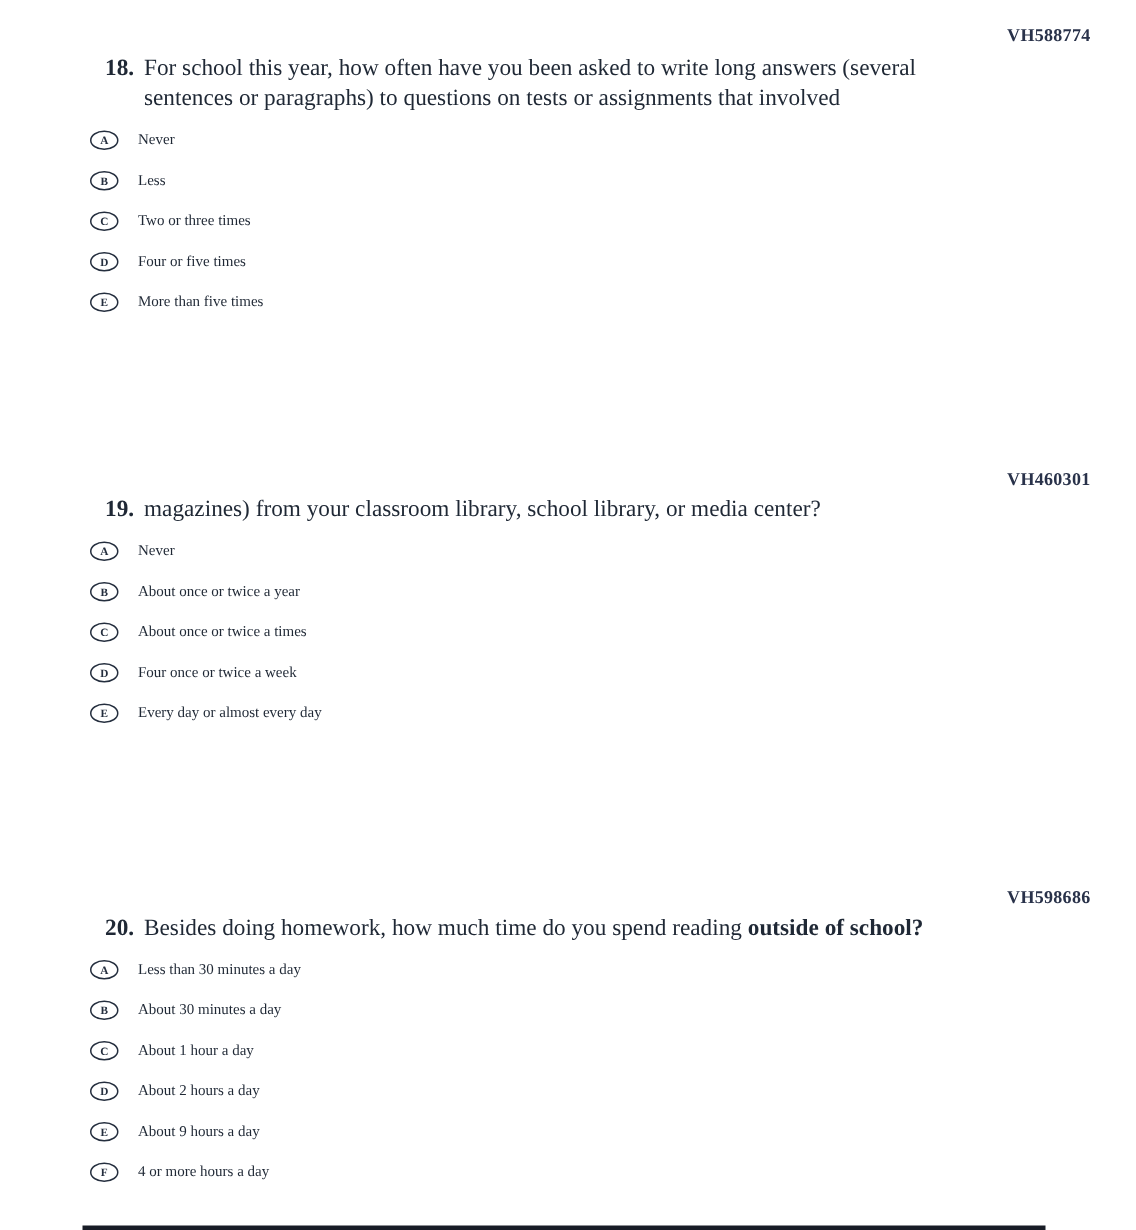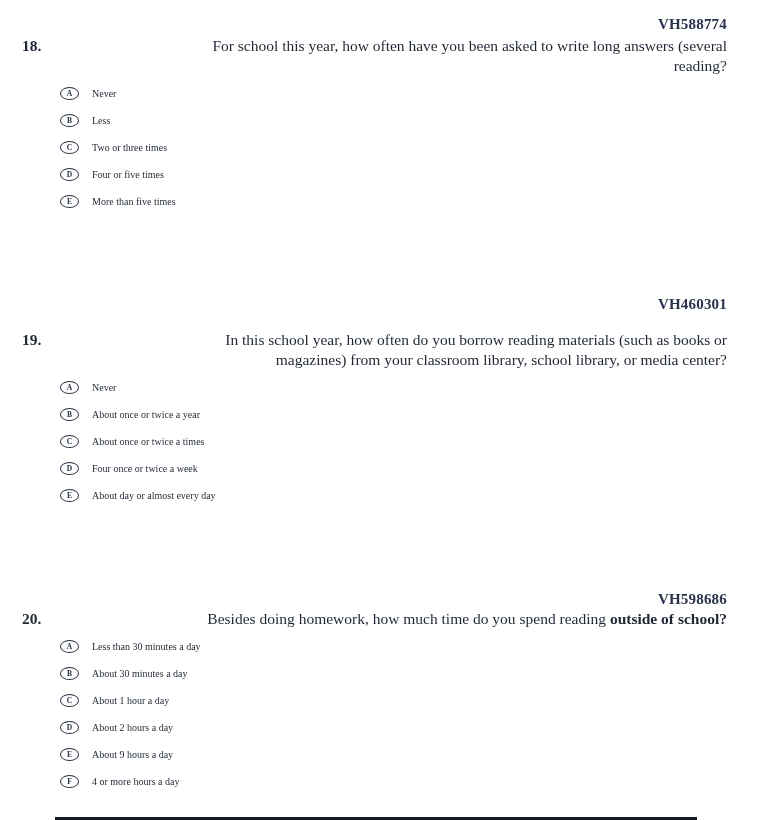--- a/index.html
+++ b/index.html
@@ -7,37 +7,37 @@
     width: 757px; height: 820px;
     background: #ffffff;
     position: relative;
     overflow: hidden;
     font-family: "Liberation Serif", serif;
     color: #1f2835;
   }
   .code {
     position: absolute;
     right: 30px;
-    font-size: 15px;
+    font-size: 12px;
     font-weight: bold;
     letter-spacing: 0.2px;
     color: #29324a;
   }
   #code-18 { top: 16px; }
-  #code-19 { top: 296px; }
+  #code-19 { top: 312px; }
   #code-20 { top: 591px; text-align: right; }
 
   .question { position: absolute; left: 22px; right: 30px; }
   #q18 { top: 36px; }
   #q19 { top: 330px; }
   #q20 { top: 609px; }
 
-  .q-head { display: flex; font-size: 15.5px; line-height: 20px; }
+  .q-head { display: flex; font-size: 15.5px; line-height: 20px; margin-left: 48px; }
   .q-num { font-weight: bold; width: 26px; flex: none; }
-  .q-text { flex: 1; text-align: right; }
+  .q-text { flex: 1; }
   .q-line { display: block; }
   .bold-inline { font-weight: bold; }
 
   .options { margin-top: 4px; }
   .option {
     display: flex;
     align-items: center;
     height: 27px;
     padding-left: 38px;
     cursor: default;
@@ -70,21 +70,21 @@
 
 <div class="code" id="code-18">VH588774</div>
 <div class="code" id="code-19">VH460301</div>
 <div class="code" id="code-20">VH598686</div>
 
 <div class="question" id="q18">
   <div class="q-head">
     <span class="q-num">18.</span>
     <span class="q-text">
       <span class="q-line">For school this year, how often have you been asked to write long answers (several</span>
-      <span class="q-line">reading?</span>
+      <span class="q-line">sentences or paragraphs) to questions on tests or assignments that involved</span>
     </span>
   </div>
   <div class="options">
     <div class="option">
       <span class="bubble">A</span>
       <span class="option-label">Never</span>
     </div>
     <div class="option">
       <span class="bubble">B</span>
       <span class="option-label">Less</span>
@@ -101,21 +101,20 @@
       <span class="bubble">E</span>
       <span class="option-label">More than five times</span>
     </div>
   </div>
 </div>
 
 <div class="question" id="q19">
   <div class="q-head">
     <span class="q-num">19.</span>
     <span class="q-text">
-      <span class="q-line">In this school year, how often do you borrow reading materials (such as books or</span>
       <span class="q-line">magazines) from your classroom library, school library, or media center?</span>
     </span>
   </div>
   <div class="options">
     <div class="option">
       <span class="bubble">A</span>
       <span class="option-label">Never</span>
     </div>
     <div class="option">
       <span class="bubble">B</span>
@@ -124,21 +123,21 @@
     <div class="option">
       <span class="bubble">C</span>
       <span class="option-label">About once or twice a times</span>
     </div>
     <div class="option">
       <span class="bubble">D</span>
       <span class="option-label">Four once or twice a week</span>
     </div>
     <div class="option">
       <span class="bubble">E</span>
-      <span class="option-label">About day or almost every day</span>
+      <span class="option-label">Every day or almost every day</span>
     </div>
   </div>
 </div>
 
 <div class="question" id="q20">
   <div class="q-head">
     <span class="q-num">20.</span>
     <span class="q-text">
       <span class="q-line"><span>Besides doing homework, how much time do you spend reading </span><span class="bold-inline">outside of school</span><span class="bold-inline">?</span></span>
     </span>

